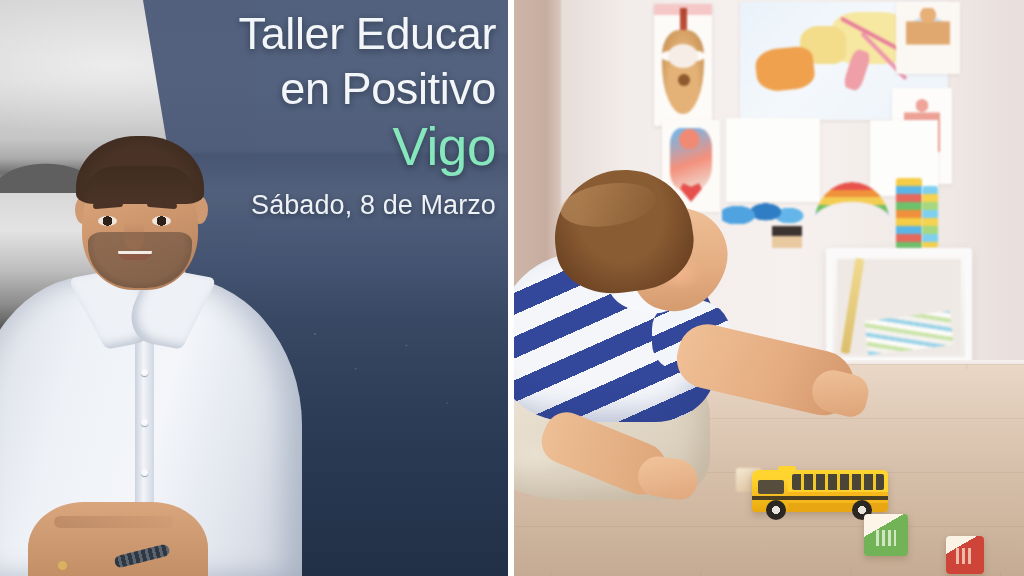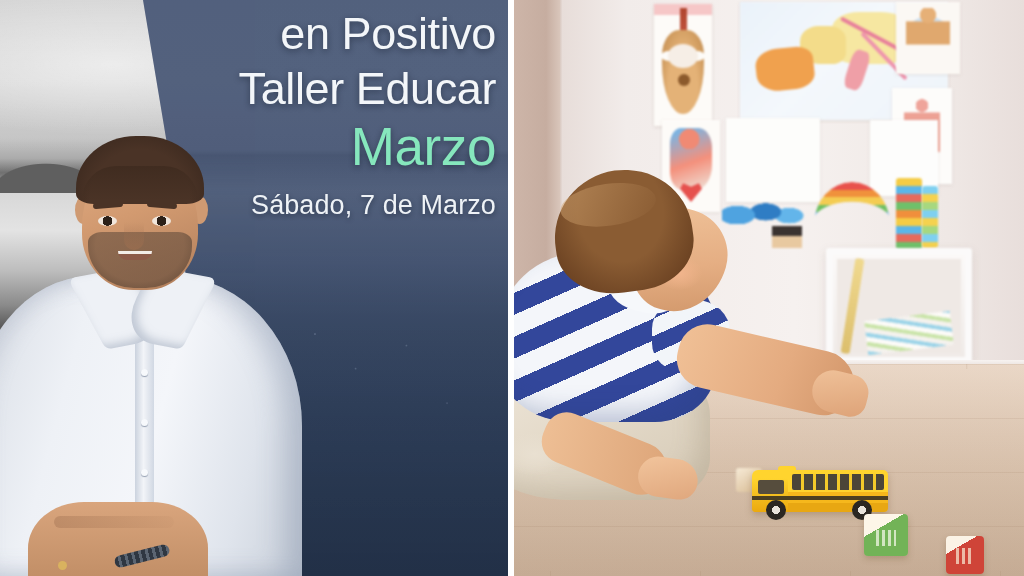--- a/index.html
+++ b/index.html
@@ -585,24 +585,24 @@
       <div class="sp-eye-r"></div>
       <div class="sp-brow-l"></div>
       <div class="sp-brow-r"></div>
       <div class="sp-hair"></div>
       <div class="sp-hands"></div>
       <div class="sp-bracelet"></div>
       <div class="sp-ring"></div>
     </div>
 
     <div class="headline-block">
+      <div class="h-line">Taller Educar</div>
       <div class="h-line">en Positivo</div>
-      <div class="h-line">Taller Educar</div>
-      <div class="h-city">Marzo</div>
-      <div class="h-date">Sábado, 7 de Marzo</div>
+      <div class="h-city">Vigo</div>
+      <div class="h-date">Sábado, 8 de Marzo</div>
     </div>
 
   </div>
 
   <div class="divider"></div>
 
   <div class="right-panel">
     <div class="rp-wall"></div>
     <div class="rp-wall-col"></div>
 

